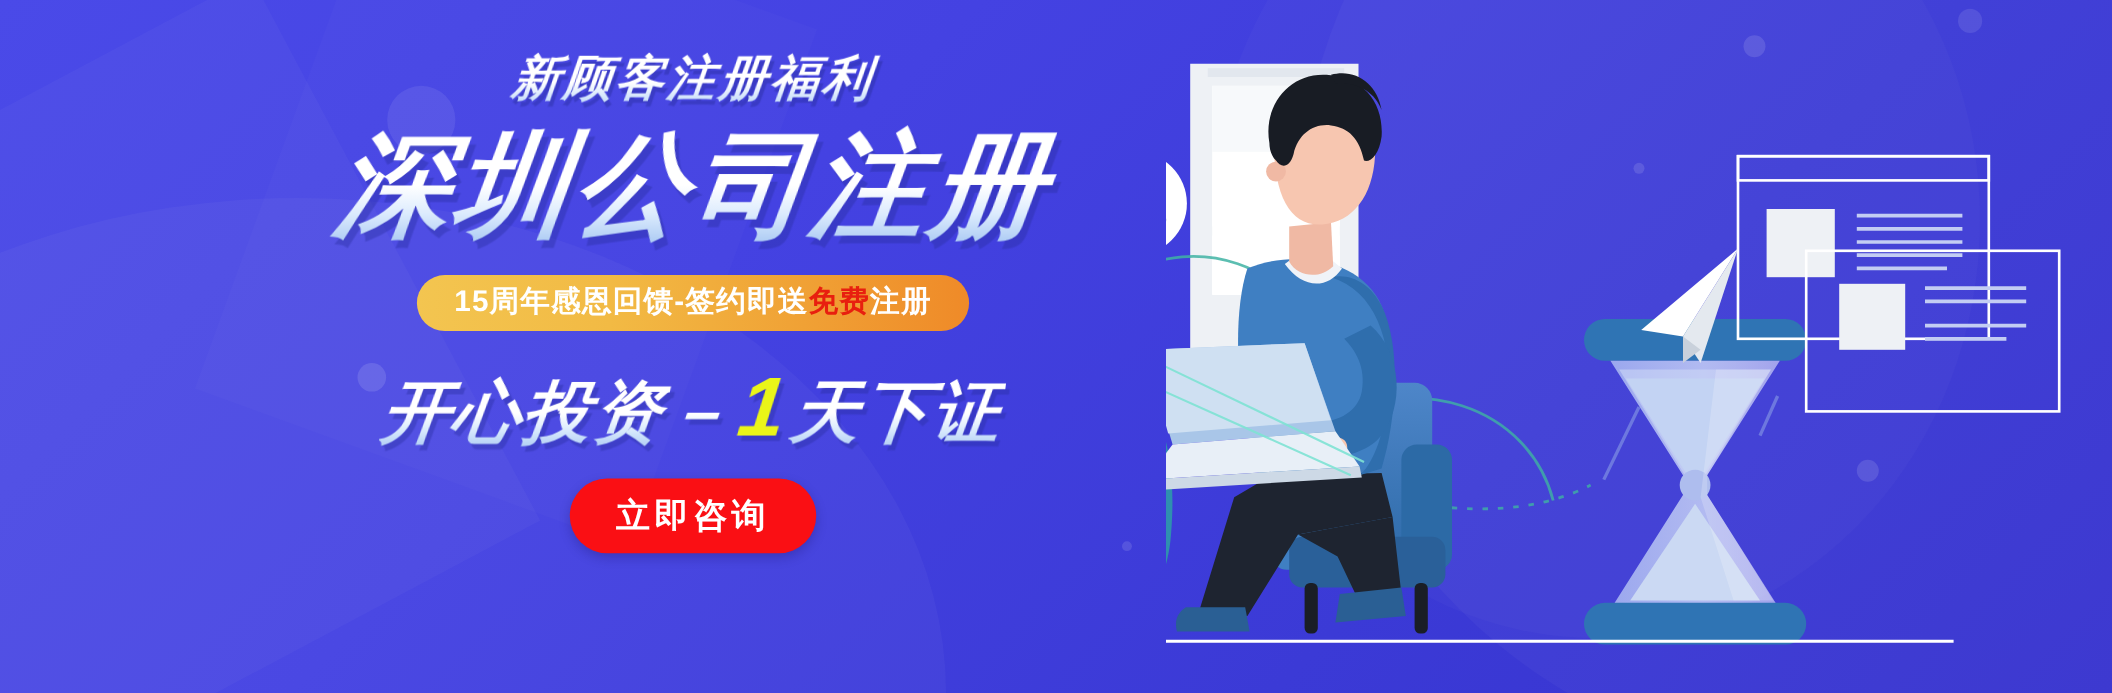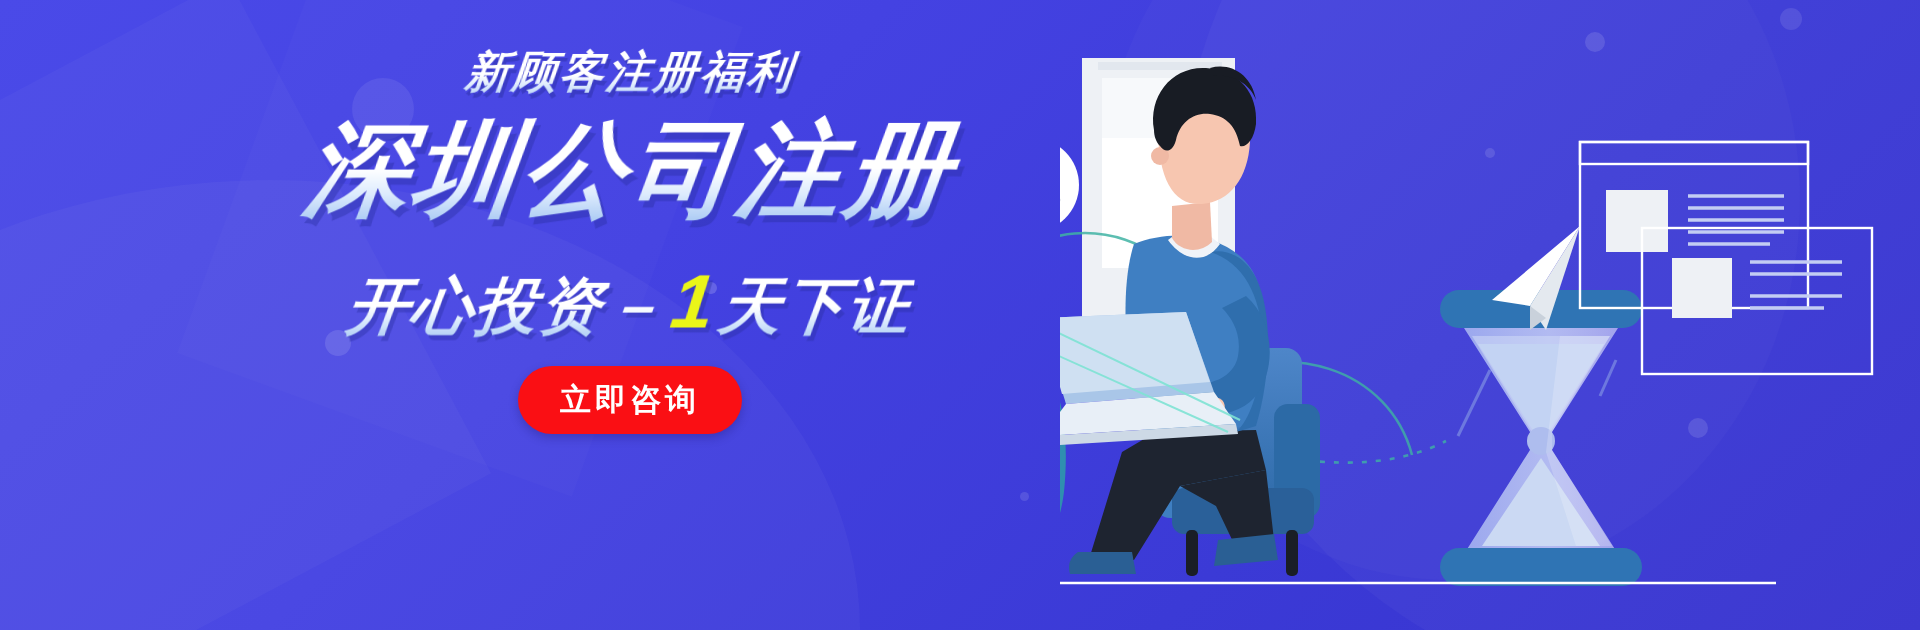--- a/index.html
+++ b/index.html
@@ -384,20 +384,23 @@
 
     <line x1="-190" y1="583" x2="716" y2="583" stroke="#ffffff" stroke-width="2.6"></line>
   </svg>
 
   <div class="copy">
 
     <div class="eyebrow">新顾客注册福利</div>
 
     <h1 class="headline">深圳公司注册</h1>
 
+    <div class="badge">
+      <span>15周年感恩回馈-签约即送</span><span class="hl">免费</span><span>注册</span>
+    </div>
 
     <div class="subline">
       <span class="seg">开心投资－</span><span class="num">1</span><span class="seg">天下证</span>
     </div>
 
     <button class="cta">立即咨询</button>
   </div>
 </div>
 
 </body></html>

